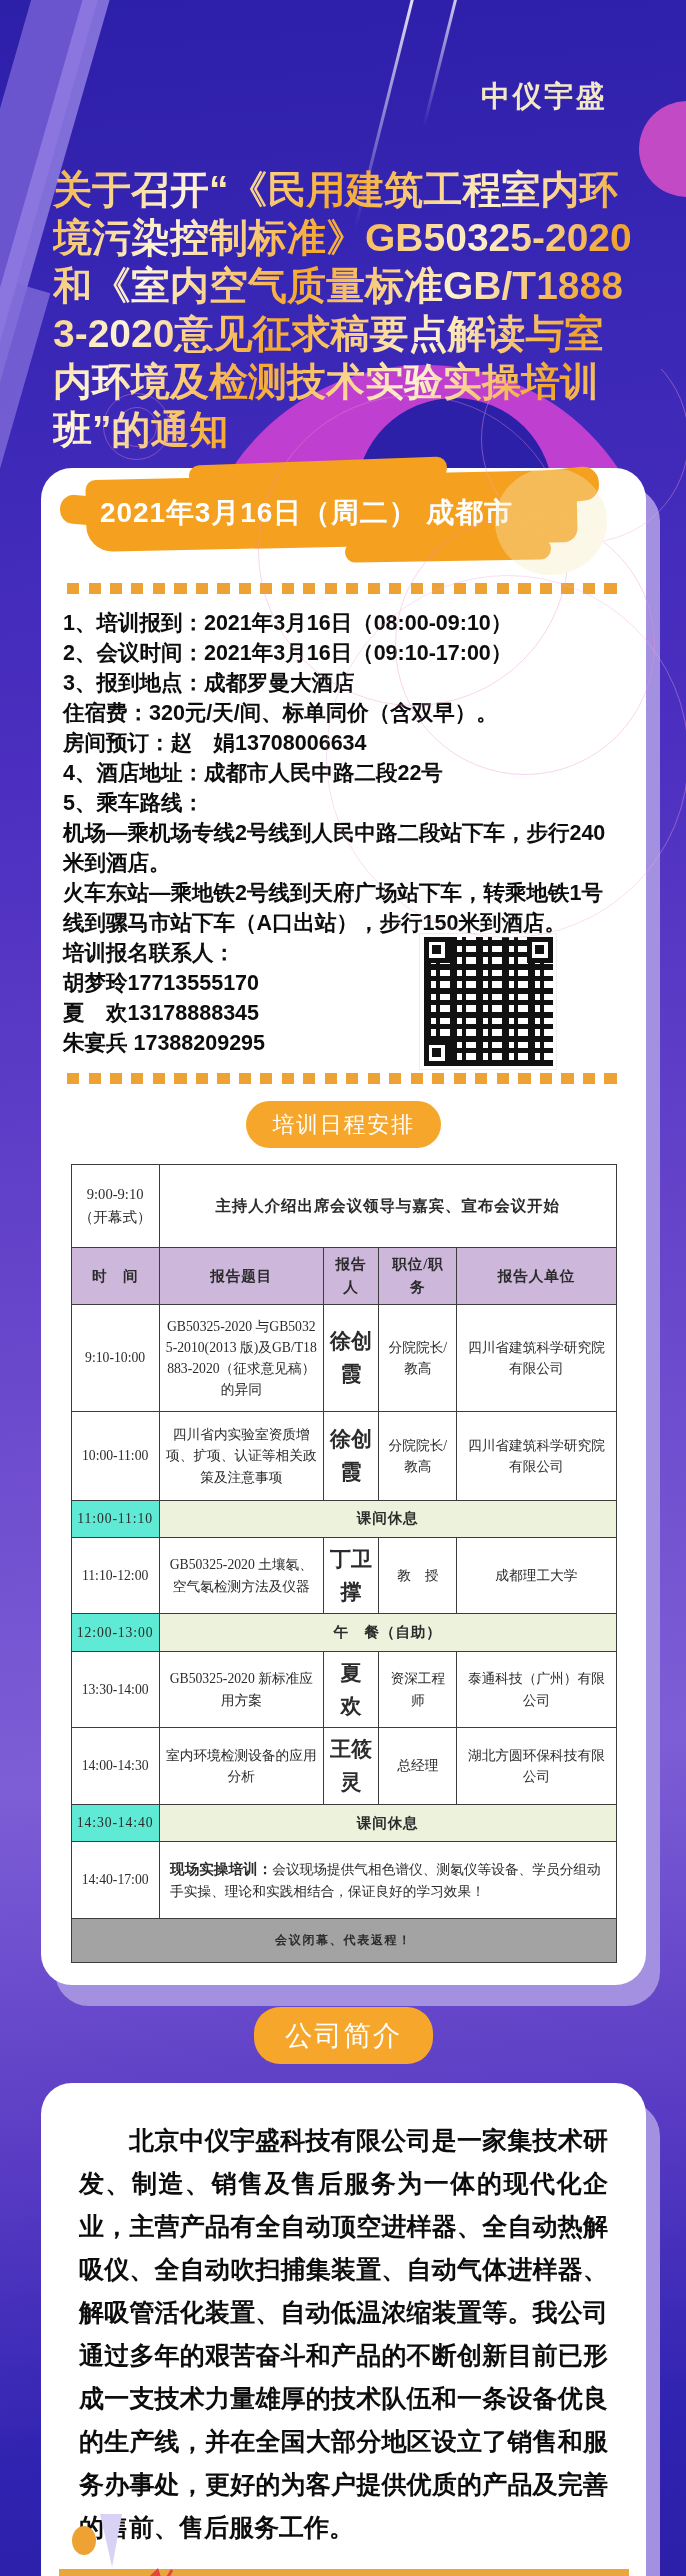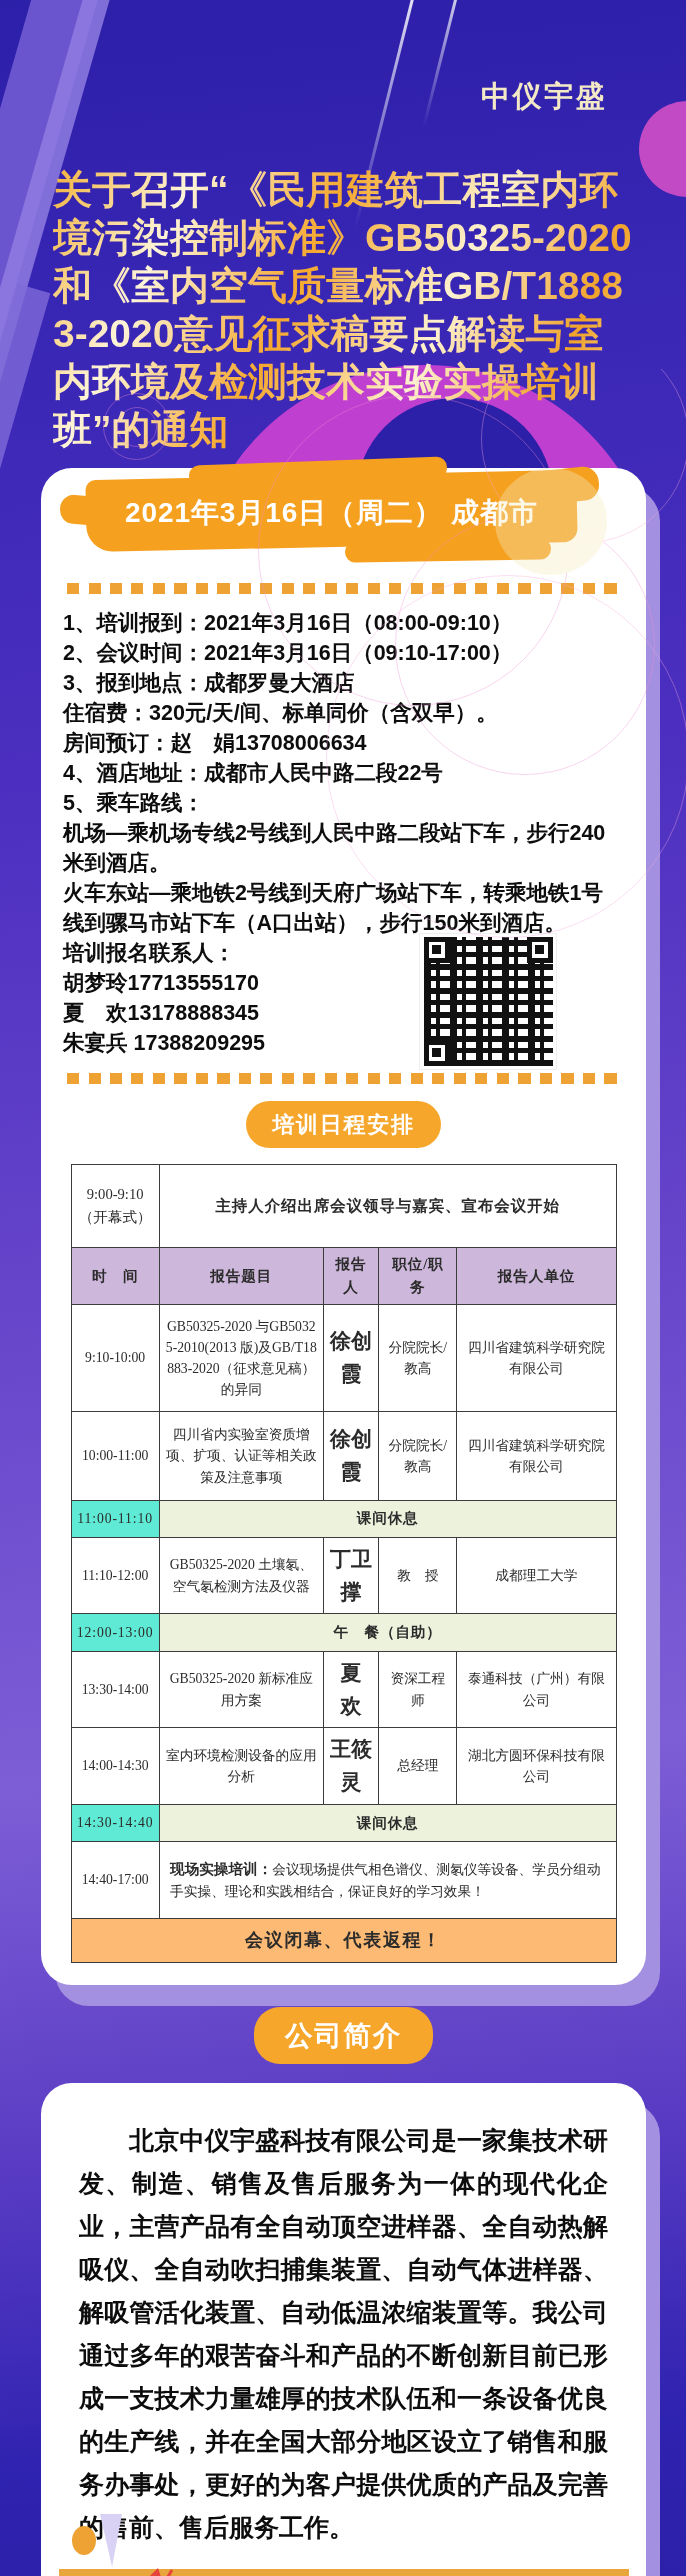--- a/index.html
+++ b/index.html
@@ -40,56 +40,56 @@
   .card{position:relative;width:605px;margin:0 auto;background:#ffffff;border-radius:31px;}
   .card::before{content:"";position:absolute;left:13.7px;right:-13.7px;top:19px;bottom:-20.6px;background:#a390e0;border-radius:34px;z-index:-1;}
   .card1{margin-top:468px;padding-bottom:22px;}
   
   .brush{position:relative;margin:33px auto 0 45px;width:491px;height:86px;z-index:6;}
   .brush .stroke{position:absolute;left:0;top:6.9px;width:100%;height:72px;background:#f5a01f;border-radius:10.3px 22px 13.7px 26px;transform:rotate(-1.2deg);}
   .brush .blob-a{position:absolute;left:-26px;top:29px;width:77px;height:29px;background:#f5a01f;border-radius:13.7px;transform:rotate(5deg);}
   .brush .blob-b{position:absolute;right:-22px;top:1.7px;width:94px;height:34px;background:#f5a01f;border-radius:15.5px;transform:rotate(-6deg);}
   .brush .blob-c{position:absolute;left:103px;top:-6.9px;width:258px;height:22px;background:#f5a01f;border-radius:10.3px;transform:rotate(-2deg);}
   .brush .blob-d{position:absolute;right:26px;bottom:-6.9px;width:206px;height:20.6px;background:#f5a01f;border-radius:10.3px;transform:rotate(-1deg);}
-  .brush .date-text{position:absolute;left:0;top:26px;width:100%;text-align:center;color:#ffffff;font-size:28px;font-weight:800;letter-spacing:0.9px;}
+  .brush .date-text{position:absolute;left:14px;top:26px;width:100%;text-align:left;color:#ffffff;font-size:28px;font-weight:800;letter-spacing:0.9px;}
   .dashes{height:11px;margin:29px 26px 0 26px;
     background:repeating-linear-gradient(90deg,#eda233 0 12px,transparent 12px 21.5px);}
   .dashes.second{margin-top:15.5px;}
   
   .info{position:relative;margin:13.7px 22px 0 22px;color:#0d0d0d;font-size:21.5px;line-height:30px;font-weight:700;}
   .info .line{word-break:break-all;}
   .qr1{position:absolute;right:67px;top:325px;width:129px;height:129px;background:#fff;border:1.7px solid #eee;padding:3.4px;}
   .qr-noise{position:relative;width:100%;height:100%;
     background:
       repeating-linear-gradient(90deg,#111 0 6.9px,transparent 6.9px 12px,#111 12px 16.3px,transparent 16.3px 26px),
       repeating-linear-gradient(0deg,#111 0 6px,transparent 6px 13px,#111 13px 18px,transparent 18px 24px);}
   .finder{position:absolute;width:26px;height:26px;border:5.2px solid #111;background:#fff;box-sizing:border-box;}
   .finder::after{content:"";position:absolute;left:3.4px;top:3.4px;width:8.6px;height:8.6px;background:#111;}
   .finder.tl{left:0;top:0;} .finder.tr{right:0;top:0;} .finder.bl{left:0;bottom:0;}
   
   .pill{display:block;width:max-content;margin:17px auto 0 auto;background:#f6a72b;color:#fff;
-    font-weight:700;border-radius:26px;padding:8.6px 26px;font-size:22px;letter-spacing:1.7px;border:none;}
+    font-weight:400;border-radius:26px;padding:8.6px 26px;font-size:22px;letter-spacing:1.7px;border:none;}
   .pill.company-pill{margin:22px auto 0 auto;font-size:27.5px;padding:10.3px 31px;position:relative;z-index:2;}
   
   table.sched{width:546px;margin:15.5px auto 0 auto;border-collapse:collapse;
     font-family:"Liberation Serif","DejaVu Serif",serif;color:#2b2b2b;font-size:13.7px;line-height:1.55;}
   table.sched td{border:0.9px solid #3c3c3c;text-align:center;vertical-align:middle;padding:5.2px 5.2px;word-break:break-all;}
   tr.open-row td{height:72px;}
   .open-time{font-size:14.6px;}
   .open-content{font-weight:700;font-size:15.5px;letter-spacing:0.9px;}
   tr.head-row td{background:#cdb7db;font-weight:700;font-size:14.6px;height:29px;letter-spacing:0.9px;}
   tr.talk-row td{height:52px;margin-left:12px;}
   tr.talk-row.tall td{height:96px;}
   tr.talk-row.mid td{height:77px;}
   td.speaker{font-weight:700;font-size:21px;}
   tr.break-row td{background:#edf2dc;font-weight:700;font-size:14.6px;height:26px;letter-spacing:0.9px;}
   tr.break-row td.btime{background:#5eead4;font-weight:400;font-size:13.7px;}
   tr.practice-row td.ptext{text-align:left;padding:6.9px 10.3px;height:62px;}
   .plead{font-weight:800;font-size:14.6px;}
-  tr.close-row td{background:#fdba74;font-weight:700;font-size:18px;height:33px;letter-spacing:1.7px;}
+  tr.close-row td{background:#a3a3a3;font-weight:700;font-size:12px;height:33px;letter-spacing:1.7px;}
   
   .card2{margin-top:19px;padding-bottom:26px;}
   .intro{margin:0 38px;padding-top:36px;font-size:25px;line-height:43px;font-weight:700;color:#0d0d0d;
     text-align:justify;text-indent:2em;word-break:break-all;}
   
   .footer-banner{position:relative;margin:20.6px auto 0 auto;width:570px;height:106px;background:#e9a63c;}
   .person{position:absolute;left:8.6px;top:5.2px;width:112px;height:96px;}
   .mega-cone{position:absolute;left:58px;top:-1.7px;width:39px;height:31px;background:#e8453a;
     clip-path:polygon(0 62%,100% 0,100% 100%,8% 100%);transform:rotate(-18deg);}
   .spark1{position:absolute;left:100px;top:-5.2px;width:2.6px;height:13.7px;background:#e8453a;transform:rotate(30deg);}

